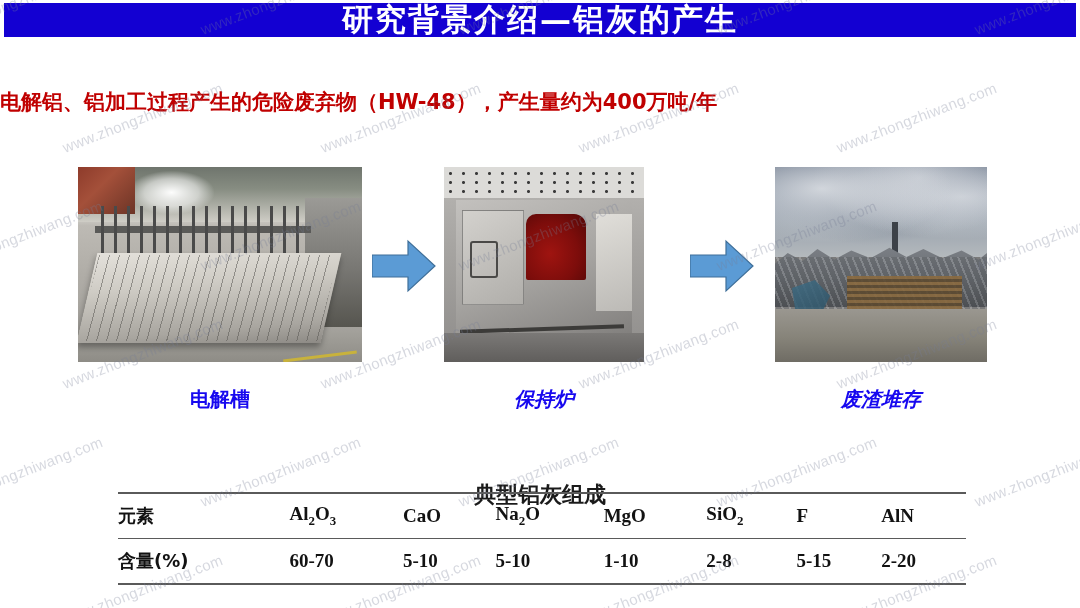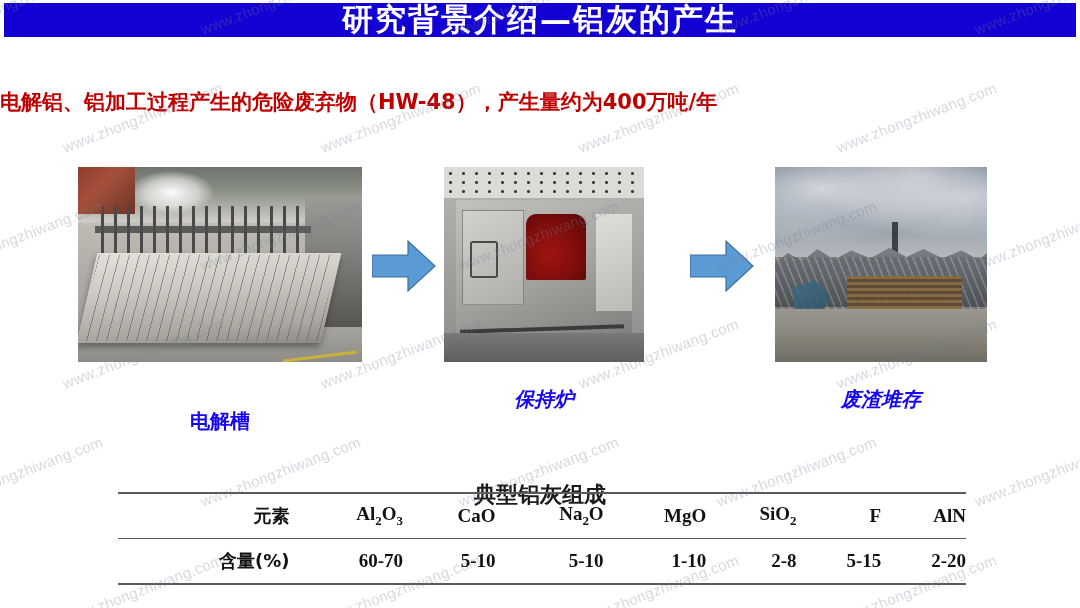--- a/index.html
+++ b/index.html
@@ -242,21 +242,21 @@
   
   .caption {
     position: absolute;
     z-index: 25;
     color: #1708ef;
     font-size: 20px;
     font-weight: bold;
     text-align: center;
     font-family: "DejaVu Sans", "Liberation Sans", sans-serif;
   }
-  #caption-electrolysis { left: 78px;  top: 386px; width: 284px; margin-top: 22px; }
+  #caption-electrolysis { left: 78px;  top: 386px; width: 284px; }
   #caption-furnace      { left: 444px; top: 386px; width: 200px; font-style: italic; }
   #caption-slag         { left: 775px; top: 386px; width: 212px; font-style: italic; }
 
   
   #table-title {
     position: absolute;
     left: 0; top: 444px; width: 1080px;
     text-align: center;
     font-size: 22px;
     font-weight: bold;
@@ -268,21 +268,21 @@
   #comp-table {
     position: absolute;
     left: 118px;
     top: 492px;
     width: 848px;
     border-collapse: collapse;
     z-index: 25;
     font-family: "Liberation Serif", "DejaVu Serif", serif;
   }
   #comp-table td {
-    text-align: right;
+    text-align: left;
     font-size: 19px;
     font-weight: bold;
     color: #121212;
     padding: 0;
     height: 44px;
     white-space: nowrap;
   }
   #comp-table tr.head-row td { border-top: 2px solid #5a5a5a; border-bottom: 1.5px solid #5a5a5a; }
   #comp-table tr.data-row td { border-bottom: 2px solid #5a5a5a; }
   #comp-table td.c-label { font-family: "DejaVu Sans", "Liberation Sans", sans-serif; font-size: 18px; }

